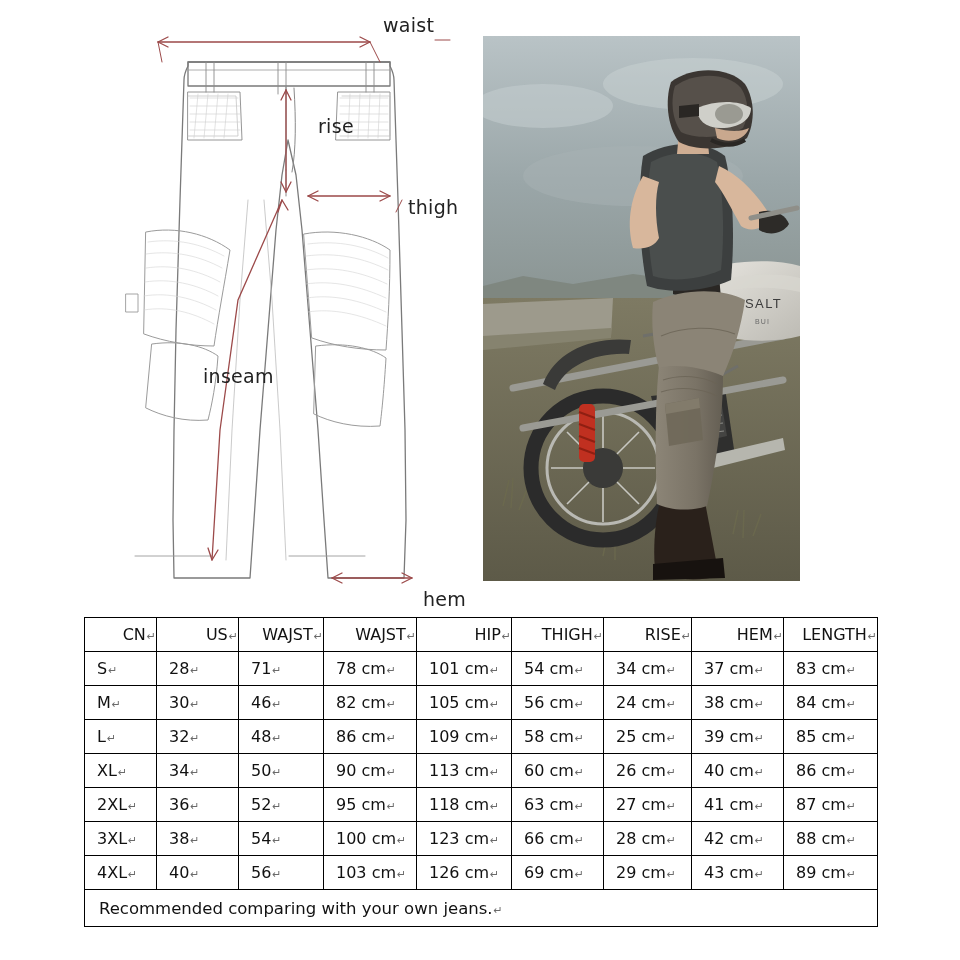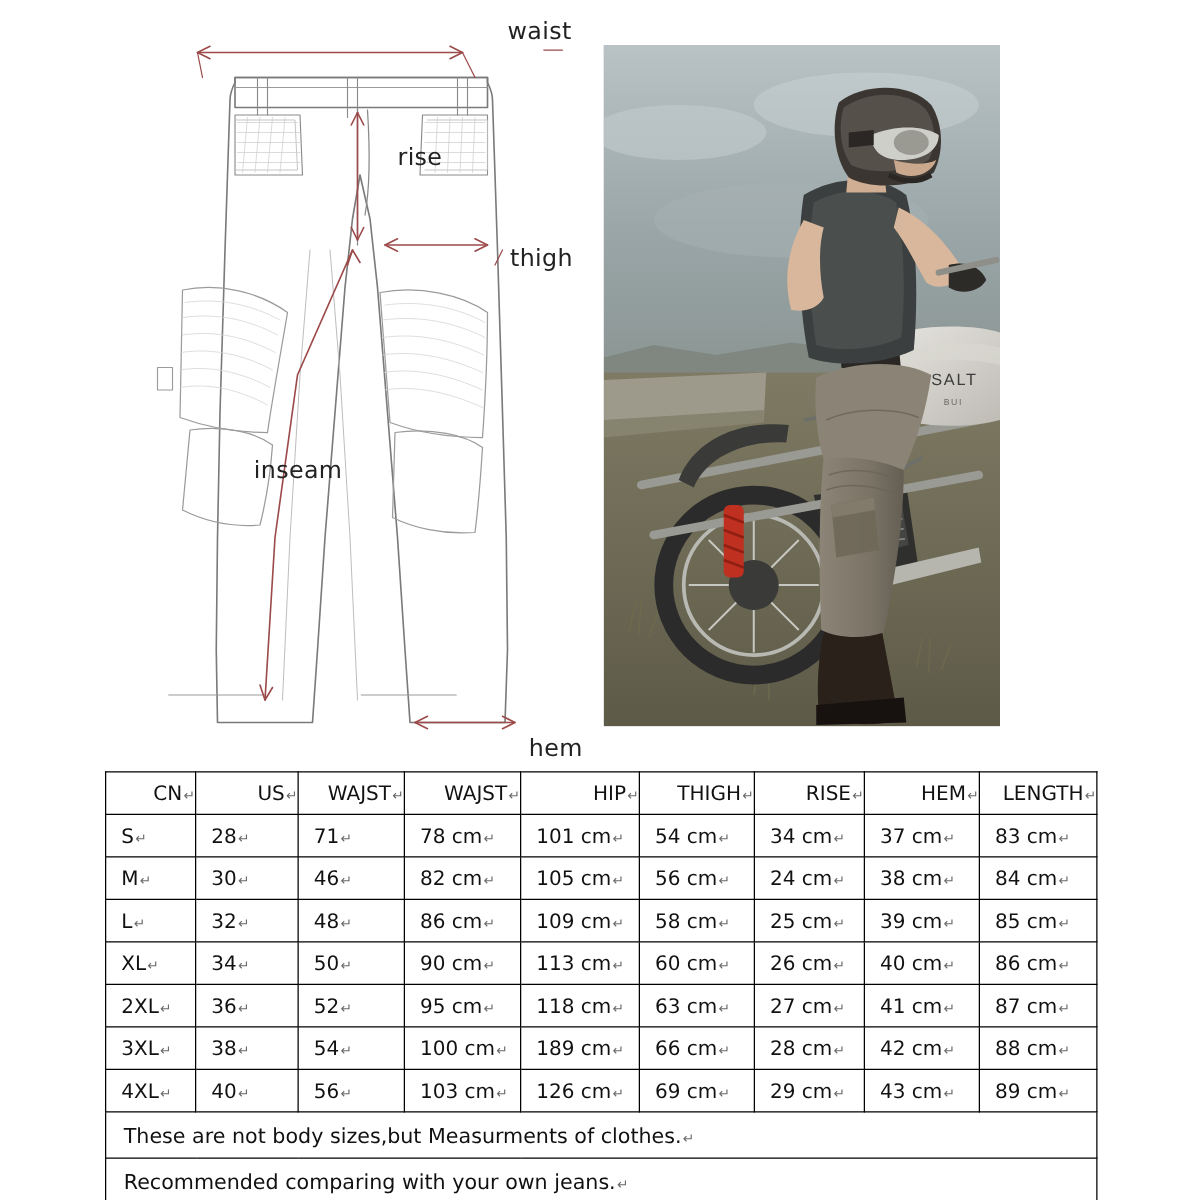--- a/index.html
+++ b/index.html
@@ -34,21 +34,21 @@
   .diagram svg { display: block; }
 
   .dim-label {
     position: absolute;
     font-family: "DejaVu Sans", sans-serif;
     font-size: 19px;
     color: #222;
     letter-spacing: 0.3px;
     white-space: nowrap;
   }
-  .lbl-waist  { left: 293px; top: 14px; margin-left: 23px; }
+  .lbl-waist  { left: 293px; top: 14px; }
   .lbl-rise   { left: 228px; top: 115px; }
   .lbl-thigh  { left: 318px; top: 196px; }
   .lbl-inseam { left: 113px; top: 365px; }
   .lbl-hem    { left: 333px; top: 588px; }
 
   
   .photo {
     position: absolute;
     left: 483px;
     top: 36px;
@@ -420,43 +420,38 @@
         <td><span>63 cm</span><span class="pilcrow">↵</span></td>
         <td><span>27 cm</span><span class="pilcrow">↵</span></td>
         <td><span>41 cm</span><span class="pilcrow">↵</span></td>
         <td><span>87 cm</span><span class="pilcrow">↵</span></td>
       </tr>
       <tr>
         <td><span>3XL</span><span class="pilcrow">↵</span></td>
         <td><span>38</span><span class="pilcrow">↵</span></td>
         <td><span>54</span><span class="pilcrow">↵</span></td>
         <td><span>100 cm</span><span class="pilcrow">↵</span></td>
-        <td><span>189 cm</span><span class="pilcrow">↵</span></td>
+        <td><span>123 cm</span><span class="pilcrow">↵</span></td>
         <td><span>66 cm</span><span class="pilcrow">↵</span></td>
         <td><span>28 cm</span><span class="pilcrow">↵</span></td>
         <td><span>42 cm</span><span class="pilcrow">↵</span></td>
         <td><span>88 cm</span><span class="pilcrow">↵</span></td>
       </tr>
       <tr>
         <td><span>4XL</span><span class="pilcrow">↵</span></td>
         <td><span>40</span><span class="pilcrow">↵</span></td>
         <td><span>56</span><span class="pilcrow">↵</span></td>
         <td><span>103 cm</span><span class="pilcrow">↵</span></td>
         <td><span>126 cm</span><span class="pilcrow">↵</span></td>
         <td><span>69 cm</span><span class="pilcrow">↵</span></td>
         <td><span>29 cm</span><span class="pilcrow">↵</span></td>
         <td><span>43 cm</span><span class="pilcrow">↵</span></td>
         <td><span>89 cm</span><span class="pilcrow">↵</span></td>
       </tr>
       <tr>
         <td class="note-cell" colspan="9">
-          <span>These are not body sizes,but Measurments of clothes.</span><span class="pilcrow">↵</span>
-        </td>
-      </tr>
-      <tr>
-        <td class="note-cell" colspan="9">
           <span>Recommended comparing with your own jeans.</span><span class="pilcrow">↵</span>
         </td>
       </tr>
 
     </tbody>
   </table>
 </div>
 
 </body></html>

